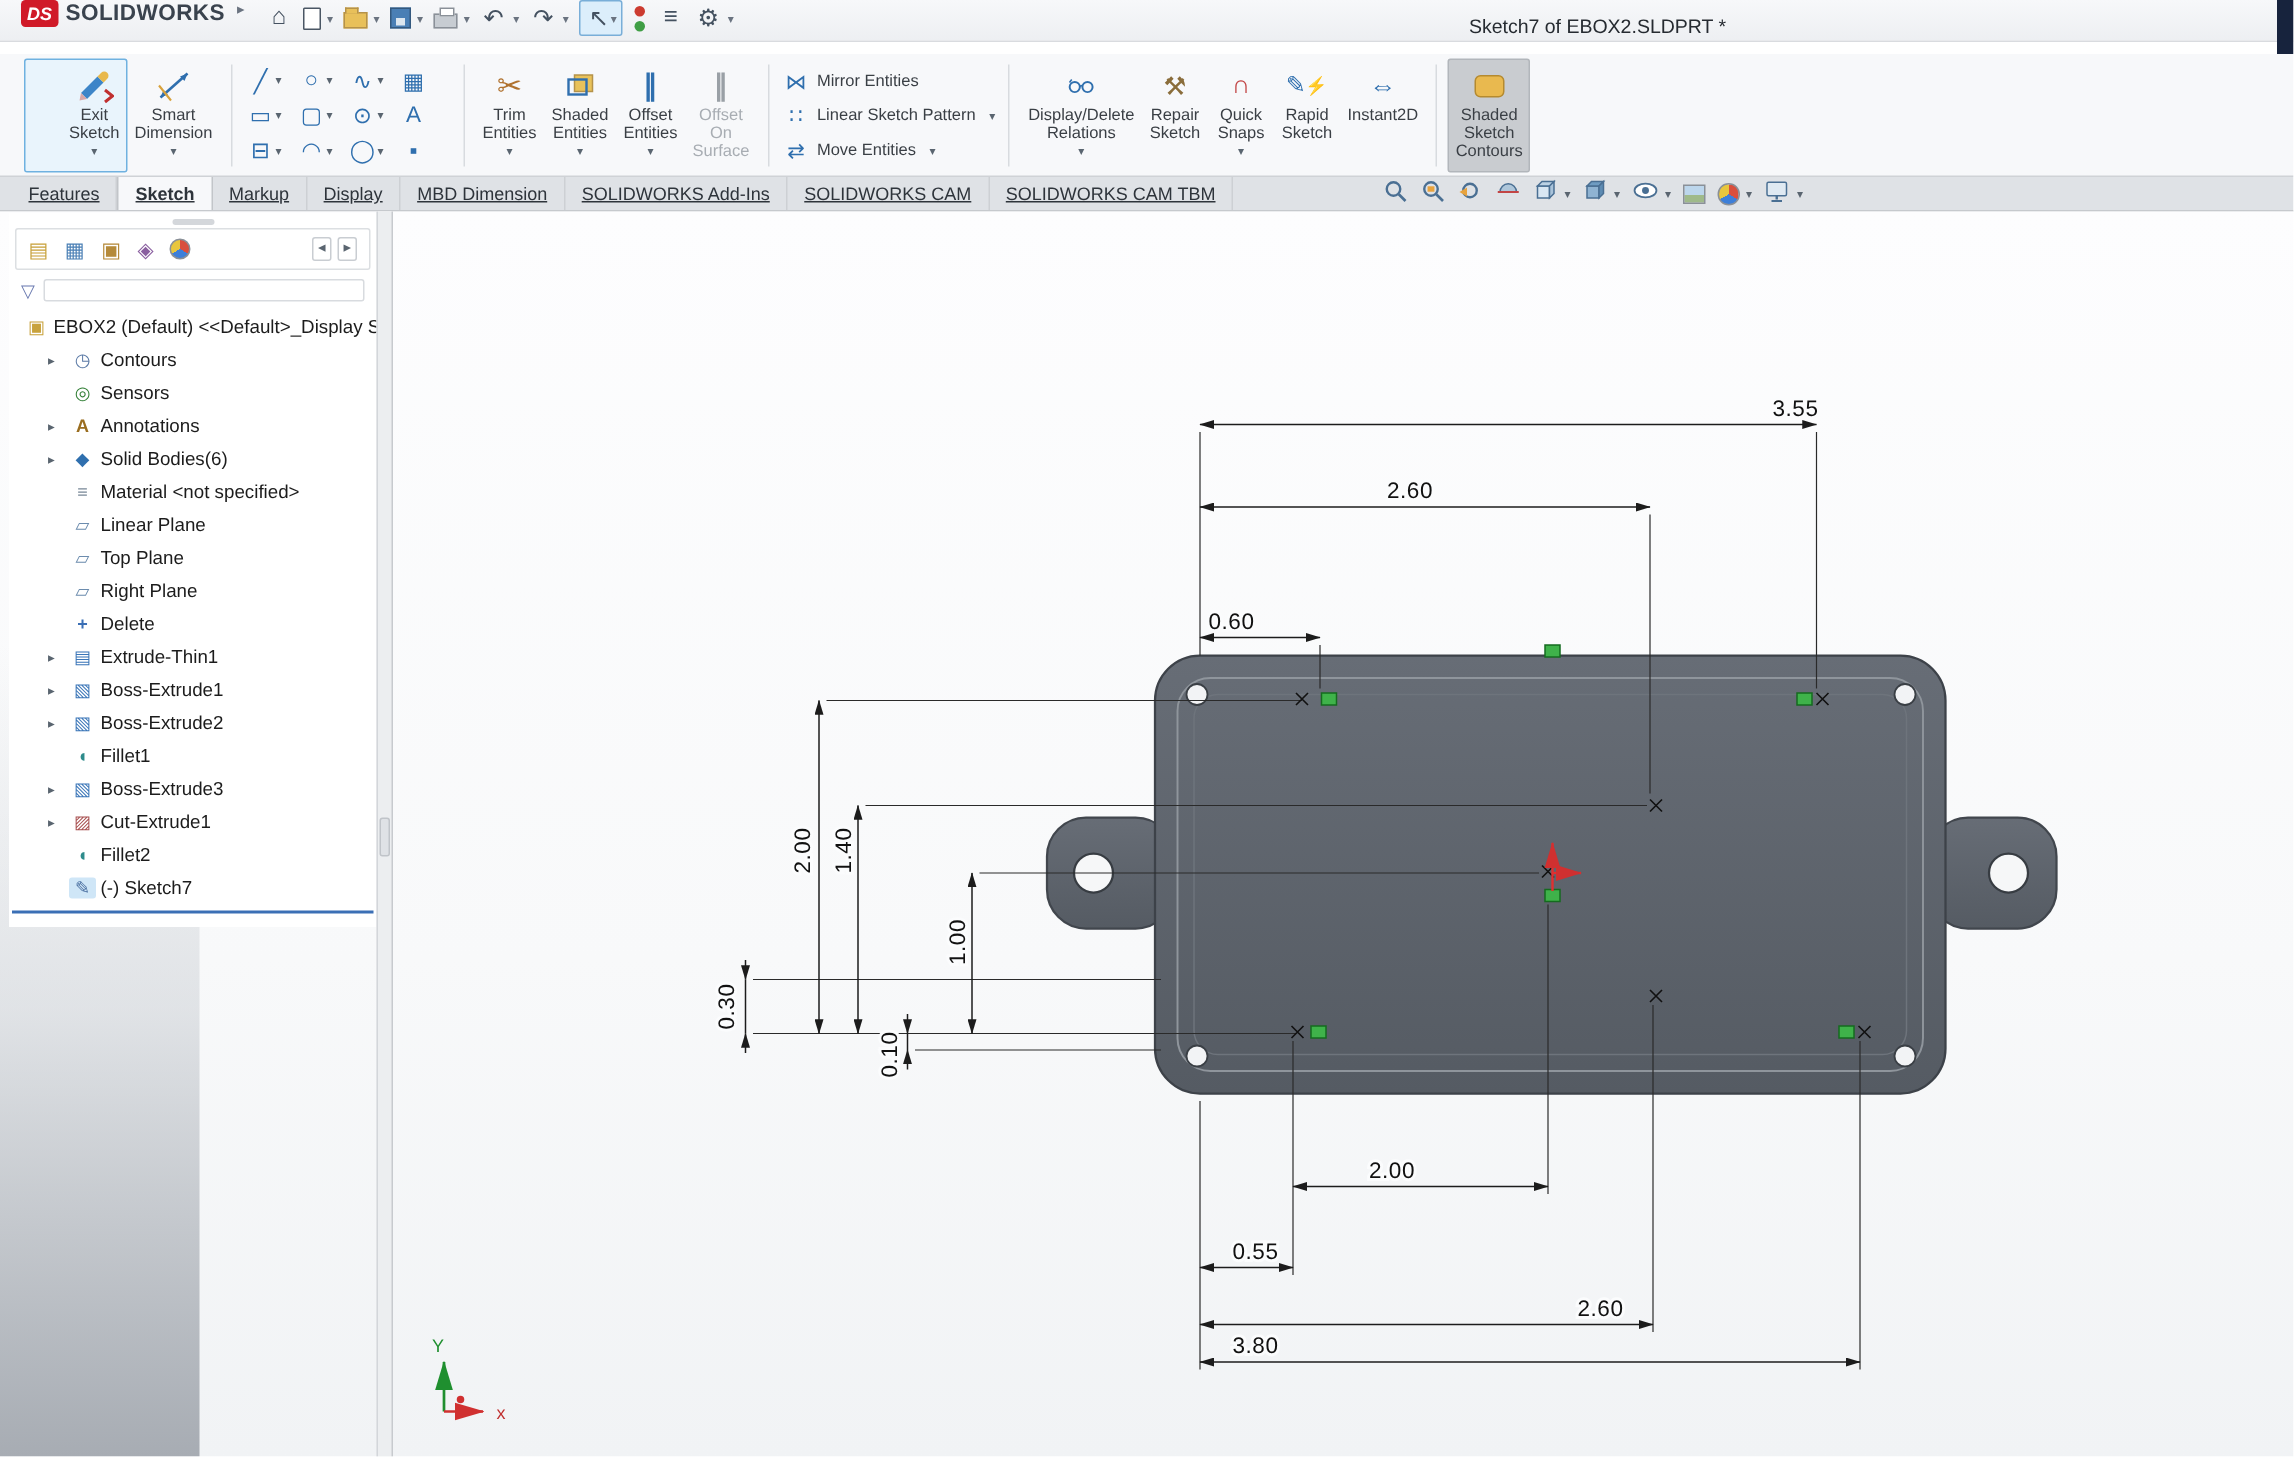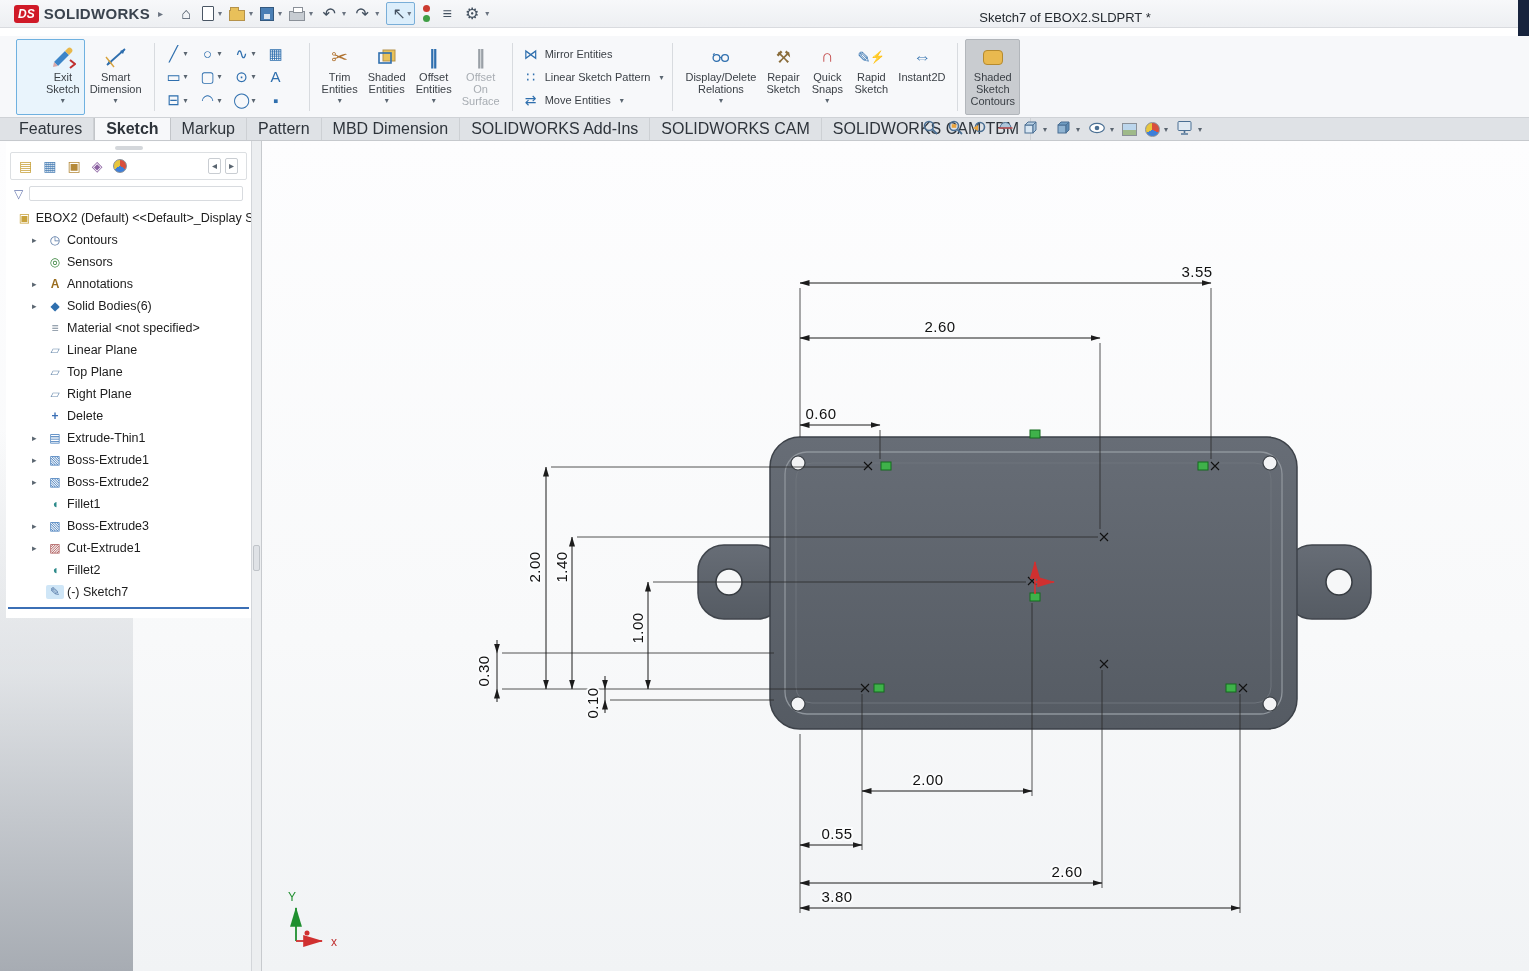--- a/index.html
+++ b/index.html
@@ -2,21 +2,21 @@
 <html><head>
 <meta charset="utf-8">
 <style>
   * { margin:0; padding:0; box-sizing:border-box; }
   html,body { width:1529px; height:971px; overflow:hidden; font-family:"Liberation Sans",sans-serif; background:#fff; }
   body { position:relative; }
 
   
   .titlebar { position:absolute; left:0; top:0; width:1529px; height:28px;
     background:linear-gradient(180deg,#f7f8fa,#edeff2); border-bottom:1px solid #d9dbdf;
-    display:flex; align-items:center; padding-left:14px; }
+    display:flex; align-items:flex-start; padding-left:14px; }
   .logo-mark { background:#d01a28; color:#fff; font-weight:bold; font-style:italic; font-size:12px;
     padding:2px 4px; border-radius:3px; margin-right:5px; }
   .logo-text { font-weight:bold; color:#3a434e; font-size:15px; letter-spacing:.3px; }
   .logo-caret { color:#6a7380; font-size:10px; margin:0 14px 0 8px; }
   .qat { display:flex; align-items:center; gap:7px; }
   .qat .gi { font-size:16px; color:#445160; width:18px; text-align:center; }
   .qat .caret { font-size:8px; color:#6a7380; margin-left:-3px; }
   .ic-doc { width:12px; height:15px; border:1.5px solid #4a5664; border-radius:1px; background:#fff; display:inline-block; }
   .ic-folder { width:16px; height:11px; background:#e8c05a; border:1px solid #b5924a; display:inline-block; position:relative; margin-top:3px;}
   .ic-folder::before { content:""; position:absolute; left:0; top:-4px; width:7px; height:3px; background:#e8c05a; border:1px solid #b5924a; border-bottom:none; }
@@ -52,21 +52,21 @@
   .stack3 { display:flex; flex-direction:column; justify-content:space-between; padding:4px 2px; }
   .stack-row { display:flex; align-items:center; gap:5px; height:22px; }
   .stack-row .si { width:18px; text-align:center; font-size:14px; }
   .stack-row .slabel { font-size:11px; color:#3a3f45; }
   .stack-row .scaret { font-size:8px; color:#5a6570; margin-left:4px; }
   .shaded-icon { width:20px; height:15px; background:#e9b94f; border:1px solid #b58a2f; border-radius:4px; }
 
   
   .tabrow { position:absolute; left:0; top:118px; width:1529px; height:23px; background:#dfe2e6;
     border-bottom:1px solid #c6c9cd; display:flex; align-items:stretch; padding-left:8px; }
-  .tab { font-size:16px; color:#2e343b; line-height:22px; padding:0 11px; border-right:1px solid #cdd0d4; }
+  .tab { font-size:12px; color:#2e343b; line-height:22px; padding:0 11px; border-right:1px solid #cdd0d4;text-decoration:underline; }
   .tab.active { background:#f7f8fa; border-right:1px solid #c2c5c9; border-left:1px solid #c2c5c9; font-weight:bold; }
   .hud { position:absolute; left:922px; top:2px; height:19px; display:flex; align-items:center; gap:8px; }
   .hud .hcaret { font-size:8px; color:#5a6570; margin-left:-4px; }
   .sphere { width:15px; height:15px; border-radius:50%;
     background:conic-gradient(#d94f3d 0 120deg,#3d7fd9 0 240deg,#e8c63d 0 360deg); border:1px solid #8a9098; }
   .scene-chip { width:15px; height:13px; border:1px solid #8a9098;
     background:linear-gradient(180deg,#bcd6ec 0 55%,#9fba8a 55% 100%); }
 
   
   .viewport { position:absolute; left:0; top:141px; width:1529px; height:830px;
@@ -329,21 +329,21 @@
     <span class="rlabel">Shaded
 Sketch
 Contours</span>
   </div>
 </div>
 
 <div class="tabrow">
   <div class="tab">Features</div>
   <div class="tab active">Sketch</div>
   <div class="tab">Markup</div>
-  <div class="tab">Pattern</div>
+  <div class="tab">Display</div>
   <div class="tab">MBD Dimension</div>
   <div class="tab">SOLIDWORKS Add-Ins</div>
   <div class="tab">SOLIDWORKS CAM</div>
   <div class="tab">SOLIDWORKS CAM TBM</div>
 
   <div class="hud">
     <span><svg width="17" height="17">
           <circle cx="7" cy="7" r="4.5" fill="none" stroke="#4a6f93" stroke-width="1.6"></circle>
           <line x1="10.5" y1="10.5" x2="15" y2="15" stroke="#4a6f93" stroke-width="1.8"></line>
         </svg></span>

